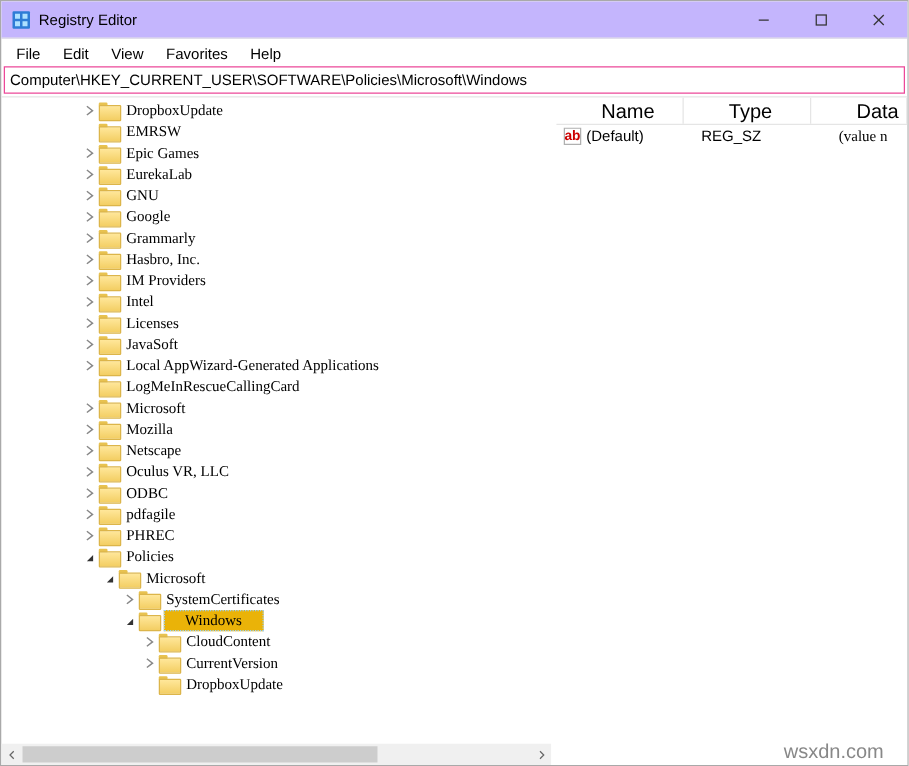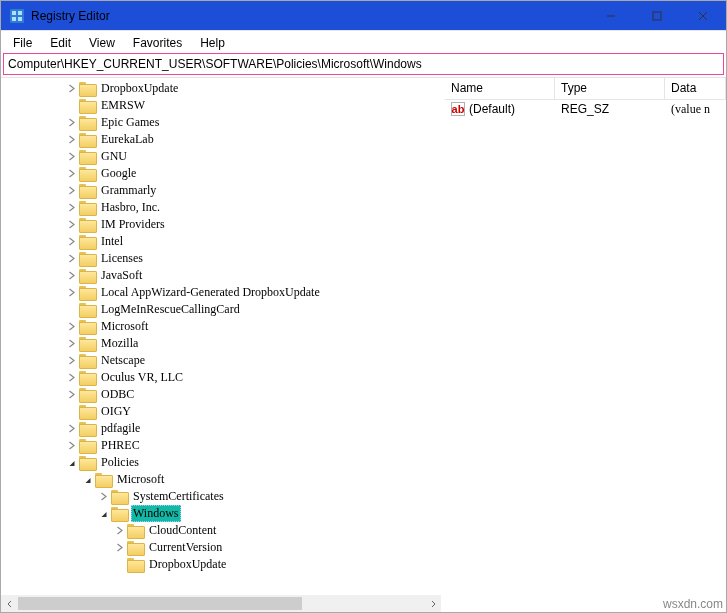--- a/index.html
+++ b/index.html
@@ -1,19 +1,19 @@
 <!DOCTYPE html>
 <html><head>
 <meta charset="utf-8">
 <style>
   * { box-sizing: border-box; }
   html, body { margin: 0; padding: 0; font-family: "Segoe UI", Tahoma, sans-serif; font-size: 12px; color: #000; background: #fff; }
   .window { width: 727px; height: 613px; border: 1px solid #a9a9a9; display: flex; flex-direction: column; overflow: hidden; }
   
-  .titlebar { height: 30px; display: flex; align-items: center; background: #1d4ed8; border-bottom: 1px solid #e5e5e5; }
+  .titlebar { height: 30px; display: flex; align-items: center; background: #c4b5fd; border-bottom: 1px solid #e5e5e5; }
   .titlebar .icon { width: 16px; height: 16px; margin: 0 6px 0 8px; }
   .titlebar .title { flex: 0 0 auto; font-size: 12px; }
   .titlebar .spacer { flex: 1; }
   .winbtn { width: 46px; height: 30px; display: flex; align-items: center; justify-content: center; }
   .winbtn svg { width: 10px; height: 10px; stroke: #333; stroke-width: 1; fill: none; }
   
   .menubar { height: 20px; display: flex; align-items: flex-end; padding: 0 4px; gap: 2px; }
   .menubar .item { padding: 1px 8px; }
   
   .addressbar { height: 22px; margin: 2px 2px 0 2px; border: 1px solid #ec4899; display: flex; align-items: center; padding: 0 4px; font-size: 12px; white-space: nowrap; overflow: hidden; }
@@ -27,44 +27,44 @@
   .tree { padding-top: 2px; }
   .row { display: flex; align-items: center; height: 17px; white-space: nowrap; }
   .twisty { width: 12px; height: 12px; margin-right: 2px; display: inline-flex; align-items: center; justify-content: center; flex-shrink:0; }
   .twisty svg { width: 9px; height: 9px; }
   .twisty.none { visibility: hidden; }
   .folder-icon { width: 16px; height: 13px; margin-right: 4px; flex-shrink:0; position:relative; }
   .folder-icon::before { content:''; position:absolute; left:0; top:1px; width:6px; height:3px; background:#f1d documenting:0; background:#f3d163; border-top-left-radius:1px; border-top-right-radius:1px; }
   .folder-icon::before { content:''; position:absolute; left:0; top:0; width:7px; height:3px; background:#e8c250; border-radius:1px 1px 0 0; }
   .folder-icon::after { content:''; position:absolute; left:0; top:2px; width:16px; height:11px; background:linear-gradient(#ffe79a,#f3ce63); border:0.5px solid #dcb54a; border-radius:1px; }
   .label { padding: 0 2px; }
-  .label.selected { background: #14b8a6; border: 1px dotted #99d1ff; padding: 0 1px; margin-top:-1px; margin-bottom:-1px; }
+  .label.selected { background: #eab308; border: 1px dotted #99d1ff; padding: 0 16px; margin-top:-1px; margin-bottom:-1px; }
   
   .guide { display:inline-block; width:16px; height:17px; position:relative; flex-shrink:0; }
   
   .list-header { display: flex; height: 22px; border-bottom: 1px solid #e5e5e5; }
-  .col { padding: 3px 6px; border-right: 1px solid #e5e5e5; font-size: 12px; }
+  .col { padding: 3px 6px; border-right: 1px solid #e5e5e5; font-size: 16px; margin-left: 30px; }
   .col.name { width: 110px; }
   .col.type { width: 110px; }
   .col.data { flex:1; }
   .list-body { flex:1; }
   .list-row { display:flex; height:18px; align-items:center; }
   .list-row .cell { padding: 0 6px; overflow:hidden; text-overflow:ellipsis; white-space:nowrap; }
   .list-row .cell.name { width:110px; display:flex; align-items:center; gap:4px; }
   .list-row .cell.type { width:110px; }
   .list-row .cell.data { flex:1;font-family:Liberation Serif, serif; }
   .str-icon { width:14px; height:14px; border:1px solid #b0b0b0; background:#fff; display:inline-flex; align-items:center; justify-content:center; font-size:11px; font-weight:bold; color:#c00; line-height:1; }
   
   .hscroll { position:absolute; left:0; right:0; bottom:0; height:17px; background:#f0f0f0; display:flex; align-items:center; }
   .hscroll .btn { width:17px; height:17px; display:flex; align-items:center; justify-content:center; }
   .hscroll .track { flex:1; height:17px; position:relative; }
   .hscroll .thumb { position:absolute; left:0; top:2px; height:13px; width:70%; background:#cdcdcd; }
   .hscroll svg, .arrow svg { width:8px; height:8px; }
   
-  .watermark { position: fixed; right: 4px; bottom: 2px; font-size: 12px; color: #888; }
+  .watermark { position: fixed; right: 20px; bottom: 2px; font-size: 16px; color: #888; }
 </style>
 </head>
 <body>
 
 <div class="window">
 
   <div class="titlebar">
     <span class="icon">
       <svg viewBox="0 0 16 16">
           <rect x="1" y="1" width="14" height="14" fill="#2e7cd6" rx="1"></rect>
@@ -266,21 +266,21 @@
               <span class="guide"></span>
               <span class="guide"></span>
               <span class="guide"></span>
               <span class="guide"></span>
               <span class="twisty ">
                 <svg viewBox="0 0 9 9">
                   <path d="M2.5 1 L7 4.5 L2.5 8" fill="none" stroke="#888" stroke-width="1.2"></path>
                 </svg>
               </span>
               <span class="folder-icon"></span>
-              <span class="label">Local AppWizard-Generated DropboxUpdate</span>
+              <span class="label">Local AppWizard-Generated Applications</span>
             </div>
             <div class="row">
               <span class="guide"></span>
               <span class="guide"></span>
               <span class="guide"></span>
               <span class="guide"></span>
               <span class="twisty none"></span>
               <span class="folder-icon"></span>
               <span class="label">LogMeInRescueCallingCard</span>
             </div>
@@ -341,29 +341,20 @@
               <span class="guide"></span>
               <span class="guide"></span>
               <span class="guide"></span>
               <span class="twisty ">
                 <svg viewBox="0 0 9 9">
                   <path d="M2.5 1 L7 4.5 L2.5 8" fill="none" stroke="#888" stroke-width="1.2"></path>
                 </svg>
               </span>
               <span class="folder-icon"></span>
               <span class="label">ODBC</span>
-            </div>
-            <div class="row">
-              <span class="guide"></span>
-              <span class="guide"></span>
-              <span class="guide"></span>
-              <span class="guide"></span>
-              <span class="twisty none"></span>
-              <span class="folder-icon"></span>
-              <span class="label">OIGY</span>
             </div>
             <div class="row">
               <span class="guide"></span>
               <span class="guide"></span>
               <span class="guide"></span>
               <span class="guide"></span>
               <span class="twisty ">
                 <svg viewBox="0 0 9 9">
                   <path d="M2.5 1 L7 4.5 L2.5 8" fill="none" stroke="#888" stroke-width="1.2"></path>
                 </svg>

